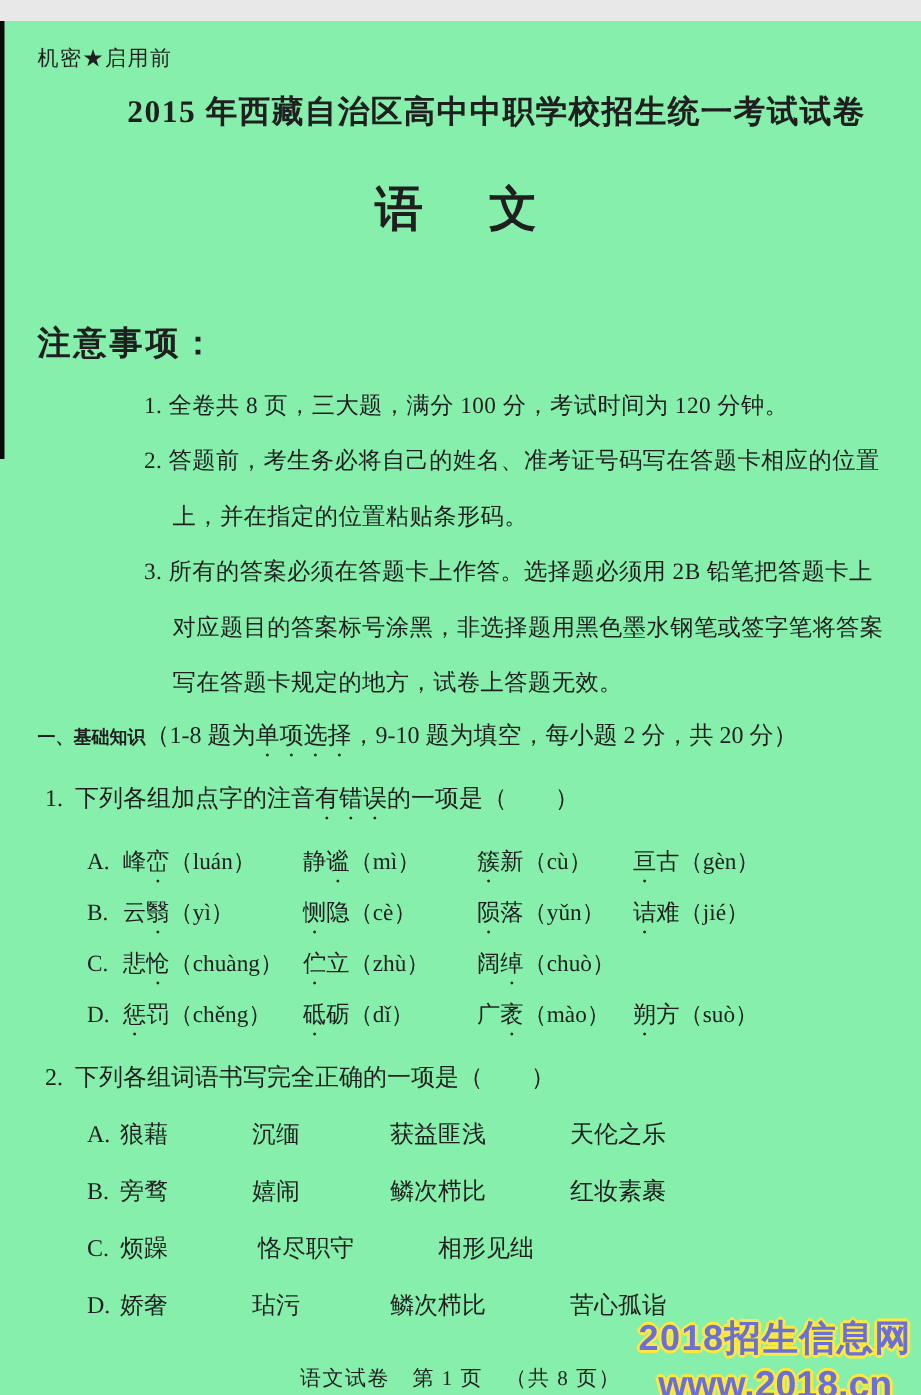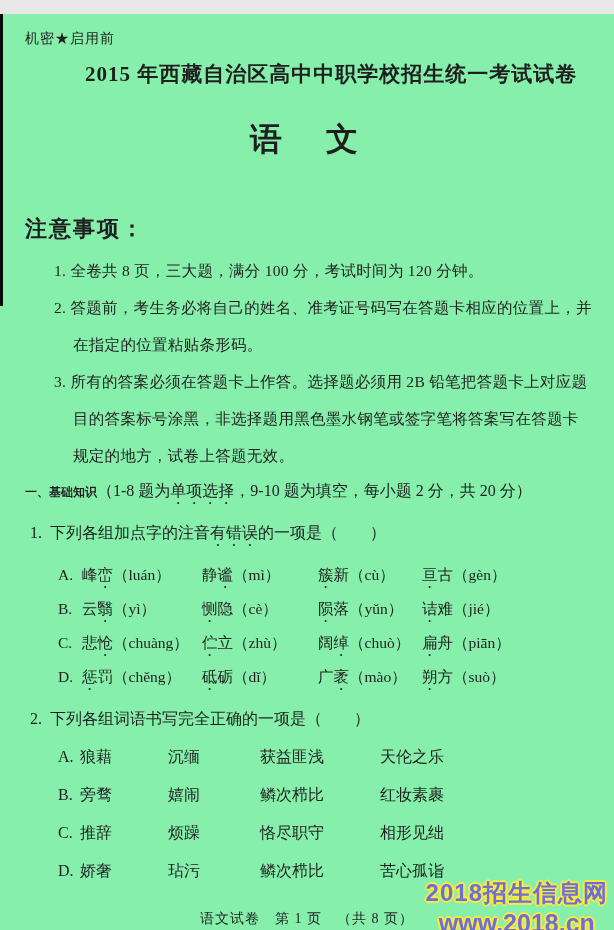--- a/index.html
+++ b/index.html
@@ -43,21 +43,21 @@
     margin-top:52px;
     margin-left:25px;
     font-size:22px;
     font-weight:bold;
     font-family:"Liberation Sans", sans-serif;
     letter-spacing:2px;
   }
   .notices { margin-top:8px; }
   .notice-item {
     margin:0 20px 0 0;
-    padding-left:73px;
+    padding-left:115px;
     text-indent:-19px;
     font-size:15.5px;
     line-height:37px;
     letter-spacing:0.3px;
   }
   .section-heading {
     margin-top:4px;
     margin-left:25px;
     font-size:16px;
     line-height:26px;
@@ -167,21 +167,20 @@
       <span class="w1"><span>云</span><span class="emph">翳</span><span>（yì）</span></span>
       <span class="w2"><span></span><span class="emph">恻</span><span>隐（cè）</span></span>
       <span class="w3"><span></span><span class="emph">陨</span><span>落（yǔn）</span></span>
       <span class="w4"><span></span><span class="emph">诘</span><span>难（jié）</span></span>
     </div>
     <div class="q1-row">
       <span class="opt-label">C.</span>
       <span class="w1"><span>悲</span><span class="emph">怆</span><span>（chuàng）</span></span>
       <span class="w2"><span></span><span class="emph">伫</span><span>立（zhù）</span></span>
       <span class="w3"><span>阔</span><span class="emph">绰</span><span>（chuò）</span></span>
-      <span class="w4"><span></span><span class="emph">扁</span><span>舟（piān）</span></span>
     </div>
     <div class="q1-row">
       <span class="opt-label">D.</span>
       <span class="w1"><span></span><span class="emph">惩</span><span>罚（chěng）</span></span>
       <span class="w2"><span></span><span class="emph">砥</span><span>砺（dǐ）</span></span>
       <span class="w3"><span>广</span><span class="emph">袤</span><span>（mào）</span></span>
       <span class="w4"><span></span><span class="emph">朔</span><span>方（suò）</span></span>
     </div>
   </div>
 
@@ -197,21 +196,20 @@
     </div>
     <div class="q2-row">
       <span class="opt-label">B.</span>
       <span class="w1">旁骛</span>
       <span class="w2">嬉闹</span>
       <span class="w3">鳞次栉比</span>
       <span class="w4">红妆素裹</span>
     </div>
     <div class="q2-row">
       <span class="opt-label">C.</span>
-      <span class="w1">推辞</span>
       <span class="w2">烦躁</span>
       <span class="w3">恪尽职守</span>
       <span class="w4">相形见绌</span>
     </div>
     <div class="q2-row">
       <span class="opt-label">D.</span>
       <span class="w1">娇奢</span>
       <span class="w2">玷污</span>
       <span class="w3">鳞次栉比</span>
       <span class="w4">苦心孤诣</span>

